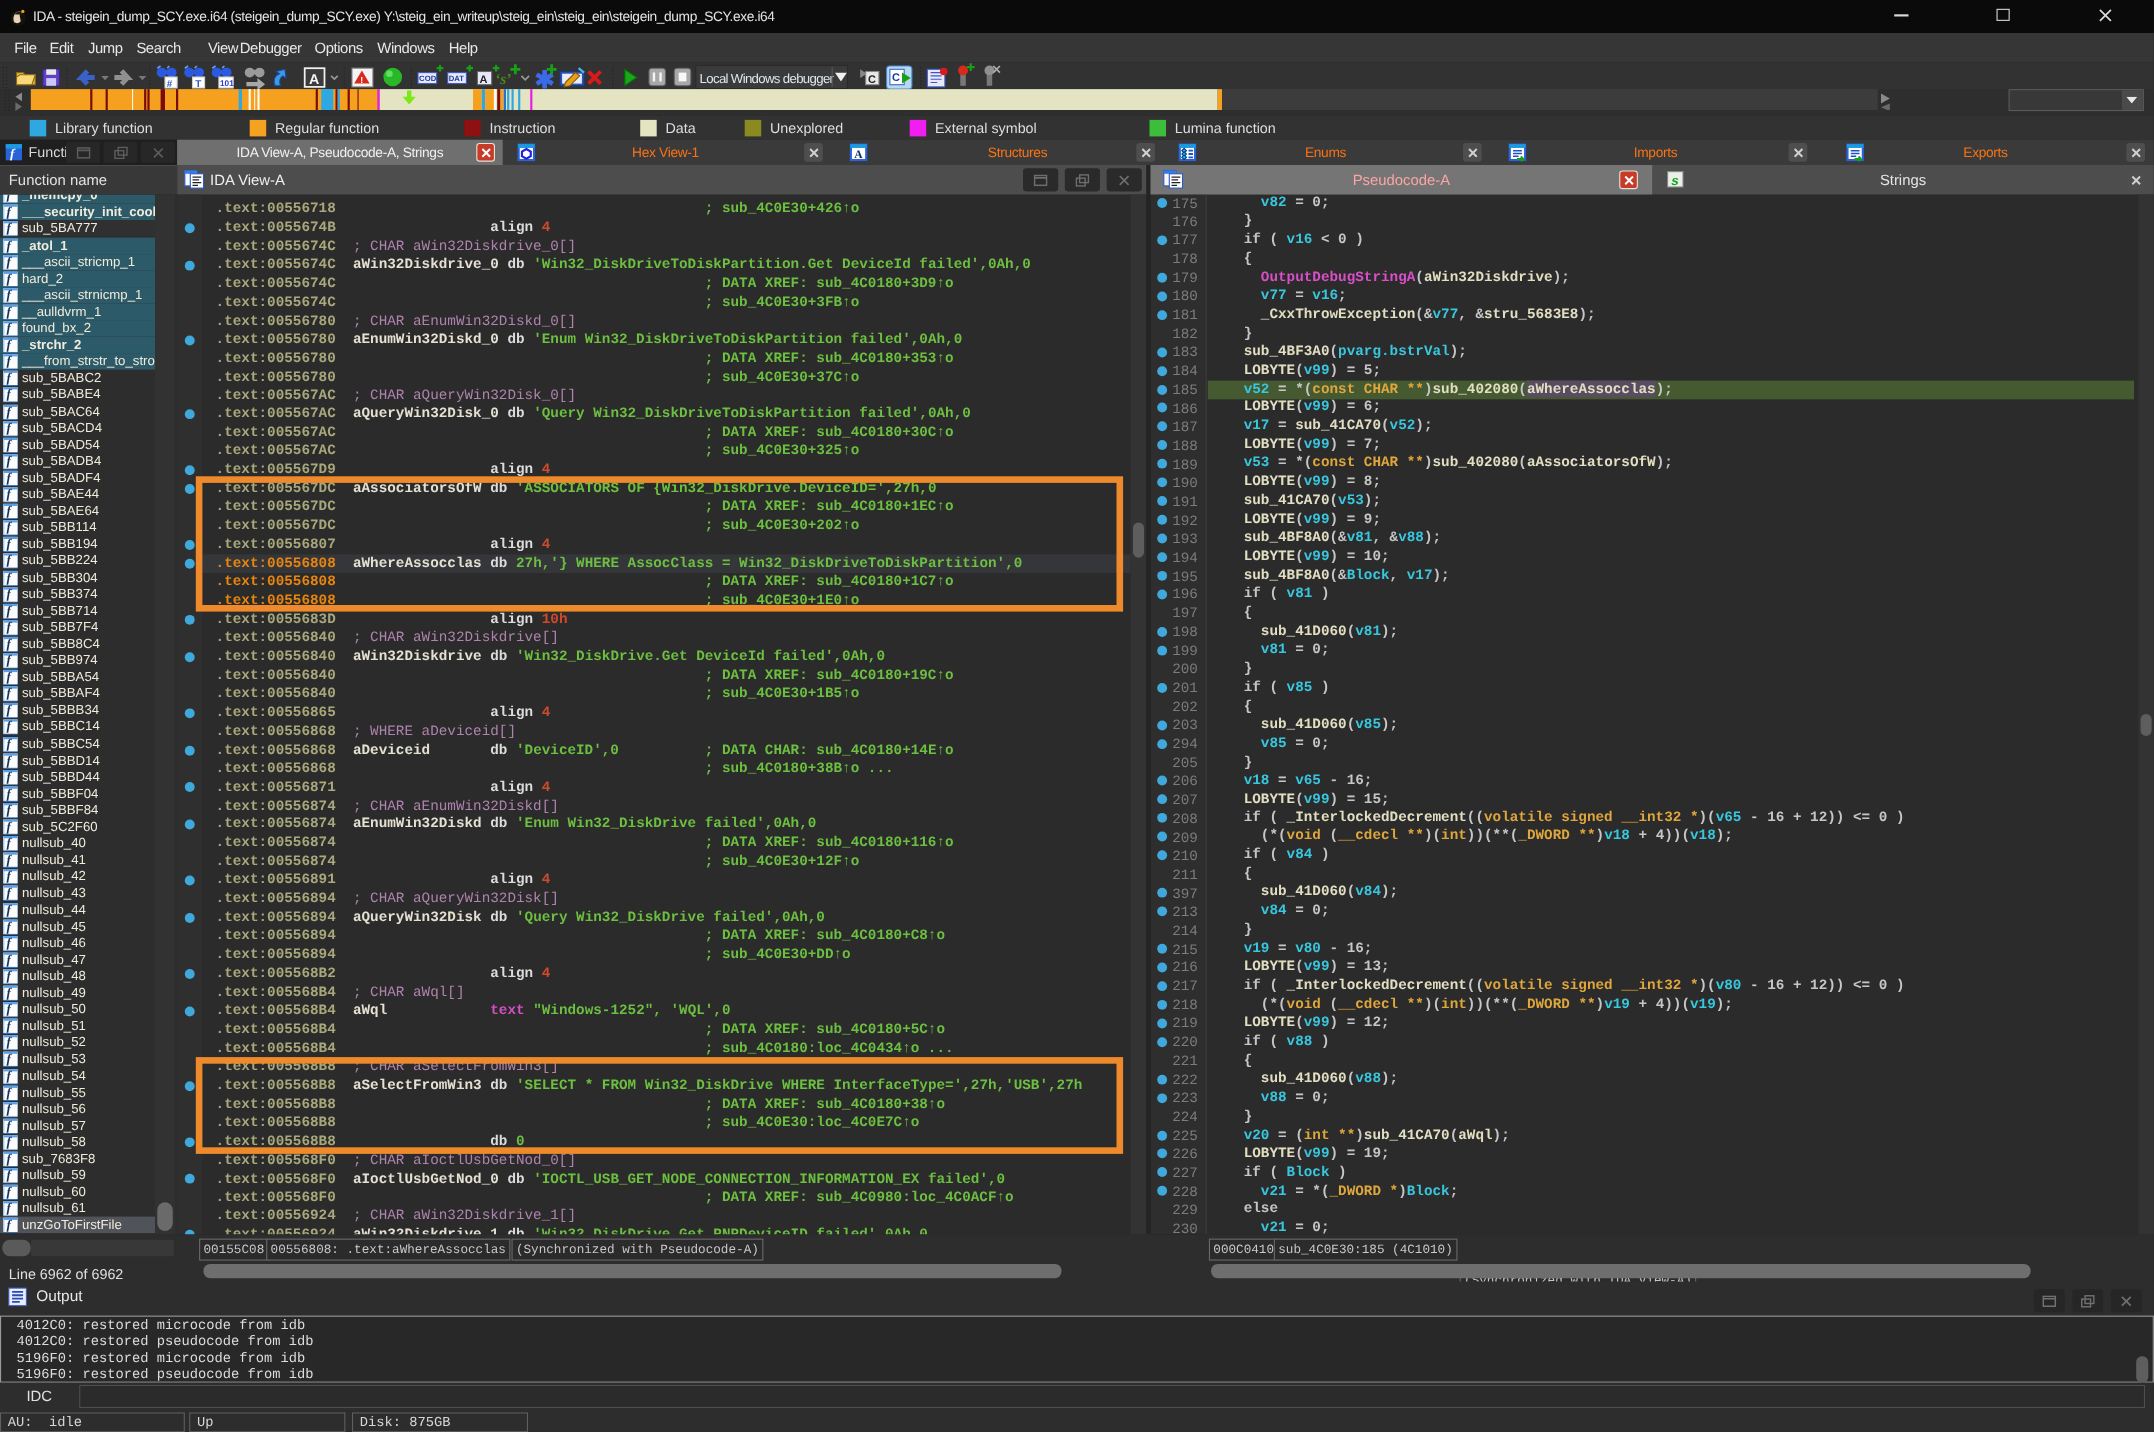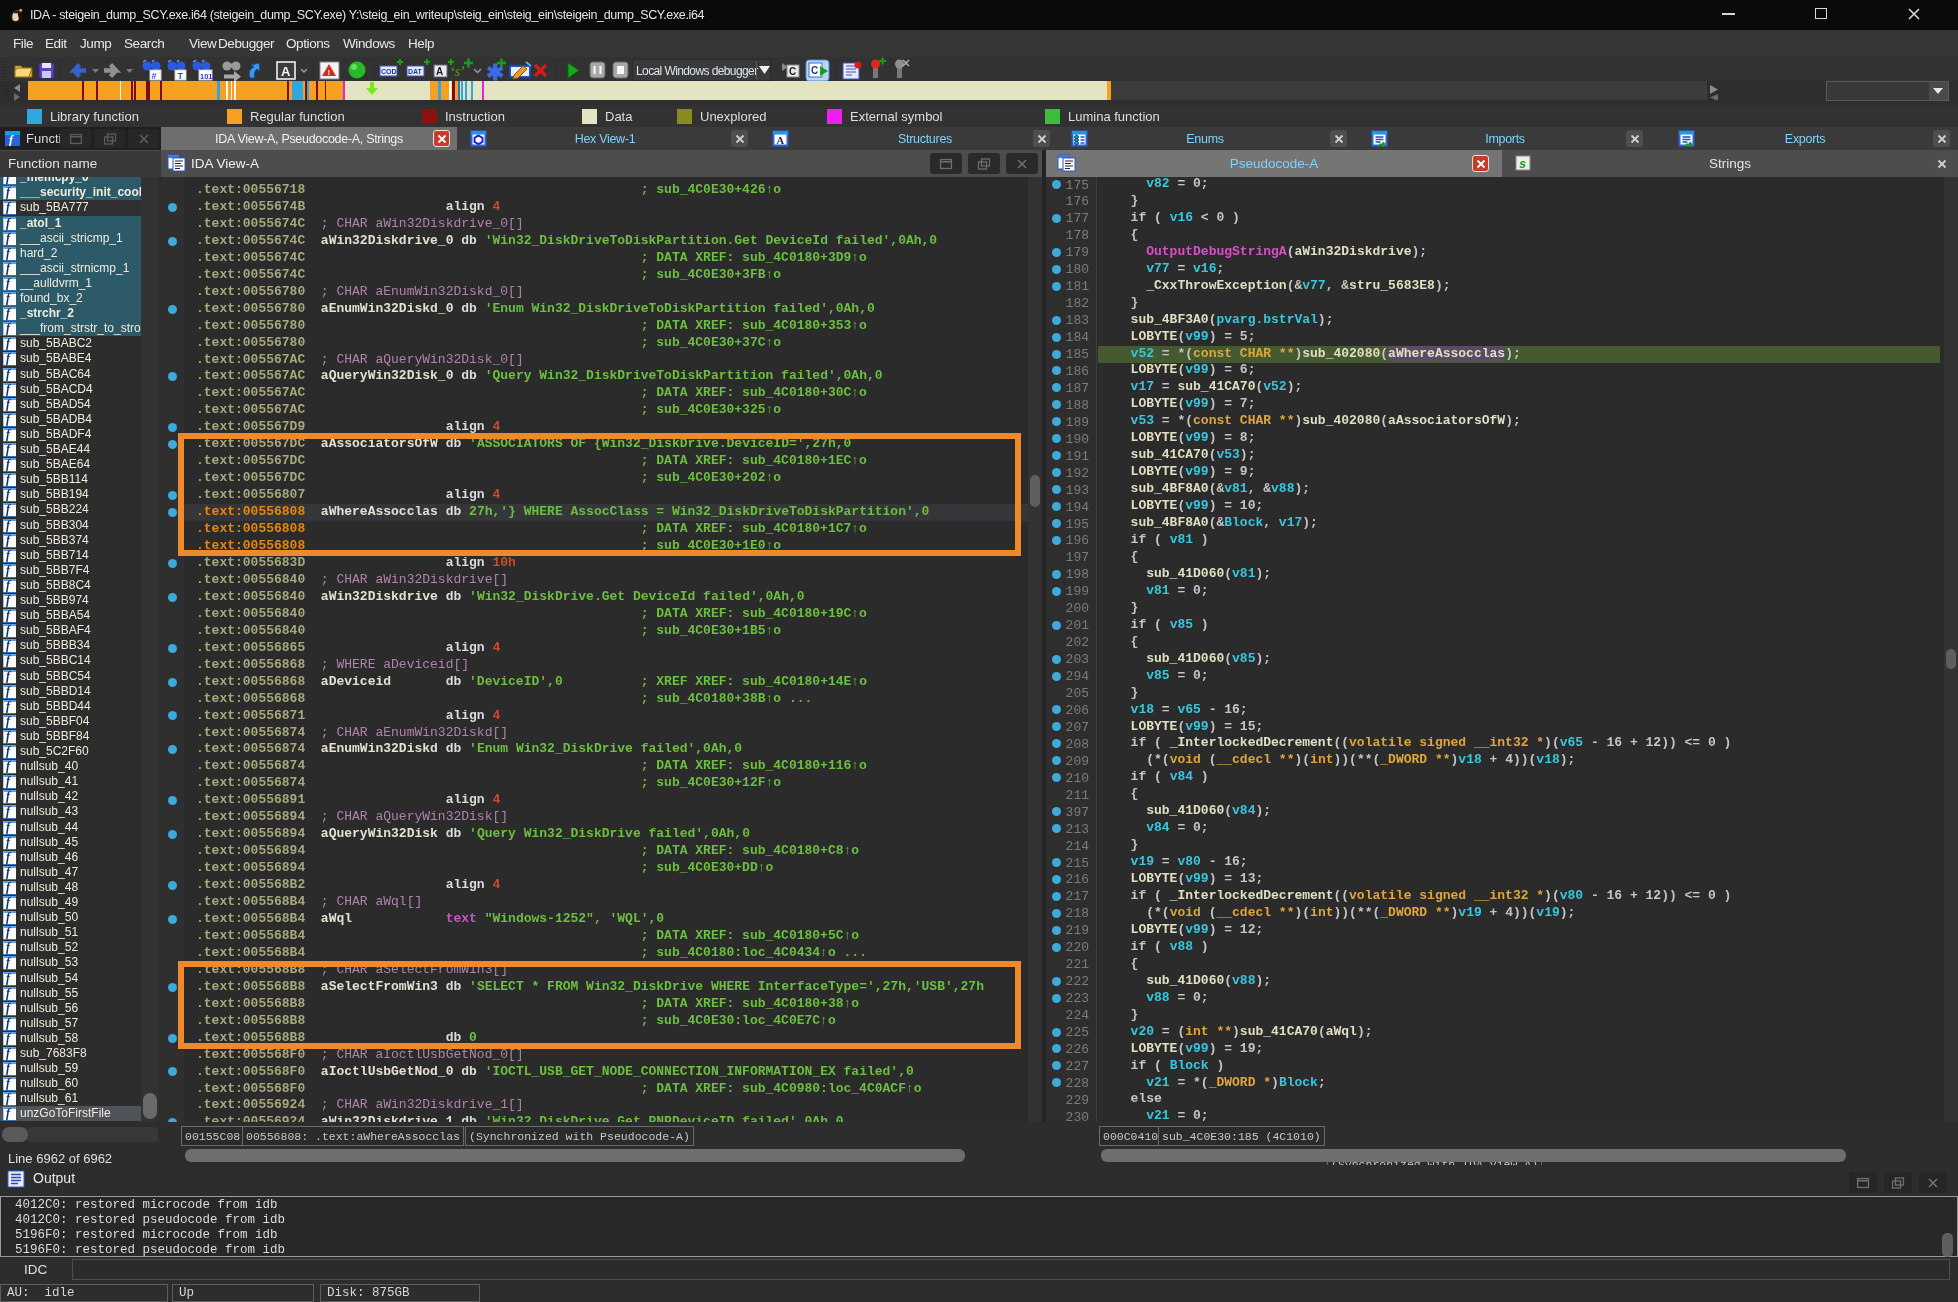--- a/index.html
+++ b/index.html
@@ -16,21 +16,21 @@
 #legend{left:0;top:105px;width:1958px;height:22px;background:#323232;}
 .lsq{position:absolute;top:4px;width:15px;height:15px;}
 .llb{position:absolute;top:4px;font-size:13px;color:#dedede;}
 .winbtn{position:absolute;top:10px;color:#d8d8d8;font-size:13px;}
 
 #tabrow{left:0;top:127px;width:1958px;height:23px;background:#3a3a3a;}
 #tabrow .lz{position:absolute;left:0;top:0;width:161px;height:23px;background:#1f1f1f;}
 .tbtn{position:absolute;top:2px;width:31px;height:19px;background:#272727;border-radius:2px;}
 .tab-act{position:absolute;top:0;height:23px;background:#6f6f6f;}
 .tabtxt{position:absolute;top:5px;font-size:12.5px;letter-spacing:-0.3px;color:#f0f0f0;width:100%;text-align:center;}
-.tabtxt2{position:absolute;top:5px;font-size:12.5px;letter-spacing:-0.3px;color:#7dd3fc;text-align:center;}
+.tabtxt2{position:absolute;top:5px;font-size:12.5px;letter-spacing:-0.3px;color:#f97316;text-align:center;}
 .redx{position:absolute;width:17px;height:17px;background:#c73b28;border:1px solid #e8e2d8;border-radius:3px;}
 .redx svg,.grayx svg{position:absolute;left:50%;top:50%;transform:translate(-50%,-50%);}
 .grayx{position:absolute;width:17px;height:17px;background:#4e4e4e;border-radius:3px;}
 #subrow-mid{left:161px;top:150px;width:881px;height:27px;background:#4d4d4d;}
 #subrow-right{left:1046px;top:150px;width:912px;height:27px;background:#4d4d4d;}
 .subtxt{position:absolute;top:6px;font-size:13.5px;color:#efefef;}
 .sbtn{position:absolute;top:3px;width:32px;height:21px;background:#2a2a2a;border-radius:3px;}
 
 #fhead{left:0;top:150px;width:161px;height:27px;background:#383838;border-top:1px solid #4a4a4a;}
 #fhead div{position:absolute;left:8px;top:5px;font-size:13.5px;color:#e2e2e2;}
@@ -428,21 +428,21 @@
     </div>
 </div>
 <div id="subrow-right" class="abs">
 <div class="abs" style="left:0;top:0;width:456px;height:27px;background:#757575"></div>
 <svg class="abs" style="left:11px;top:4px" width="19" height="18" viewBox="0 0 19 18">
       <rect x="1" y="1" width="11" height="14" fill="#f8f8f8" stroke="#2a5ac8"></rect>
       <rect x="1" y="1" width="11" height="3" fill="#3a7ae8"></rect>
       <rect x="6" y="4" width="12" height="13" fill="#ffffff" stroke="#2a5ac8"></rect>
       <path d="M8 7 h8 M8 9.5 h6 M8 12 h8 M8 14.5 h5" stroke="#222"></path>
     </svg>
-<div class="abs" style="left:0;top:6px;width:456px;text-align:center;font-size:13.5px;color:#7dd3fc">Pseudocode-A</div>
+<div class="abs" style="left:0;top:6px;width:456px;text-align:center;font-size:13.5px;color:#fca5a5">Pseudocode-A</div>
 <div class="redx" style="left:426px;top:5px">
       <svg width="9" height="9" viewBox="0 0 9 9">
         <path d="M1 1 L8 8 M8 1 L1 8" stroke="#ffffff" stroke-width="1.8"></path>
       </svg>
     </div>
 <svg class="abs" style="left:469px;top:5px" width="16" height="16" viewBox="0 0 16 16">
       <rect x="1" y="1" width="14" height="14" fill="#e8f0e8" stroke="#888"></rect>
       <text x="4" y="13" font-size="12" font-weight="bold" font-style="italic" fill="#18a018" font-family="Liberation Mono">s</text>
     </svg>
 <div class="abs" style="left:456px;top:6px;width:456px;text-align:center;font-size:13.5px;color:#e4e4e4">Strings</div>
@@ -889,21 +889,21 @@
 <span class="ah">.text:00556808</span>  <span class="lb">aWhereAssocclas</span> <span class="kw">db</span><span class="g"> 27h,'} WHERE AssocClass = Win32_DiskDriveToDiskPartition',0</span>
 <span class="ah">.text:00556808</span>                                           <span class="c">; DATA XREF: sub_4C0180+1C7↑o</span>
 <span class="ah">.text:00556808</span>                                           <span class="c">; sub_4C0E30+1E0↑o</span>
 <span class="a">.text:0055683D</span>                  <span class="kw">align</span><span class="r"> 10h</span>
 <span class="a">.text:00556840</span>  <span class="p">; CHAR aWin32Diskdrive[]</span>
 <span class="a">.text:00556840</span>  <span class="lb">aWin32Diskdrive</span> <span class="kw">db</span><span class="g"> 'Win32_DiskDrive.Get DeviceId failed',0Ah,0</span>
 <span class="a">.text:00556840</span>                                           <span class="c">; DATA XREF: sub_4C0180+19C↑o</span>
 <span class="a">.text:00556840</span>                                           <span class="c">; sub_4C0E30+1B5↑o</span>
 <span class="a">.text:00556865</span>                  <span class="kw">align</span><span class="r"> 4</span>
 <span class="a">.text:00556868</span>  <span class="p">; WHERE aDeviceid[]</span>
-<span class="a">.text:00556868</span>  <span class="lb">aDeviceid</span>       <span class="kw">db</span><span class="g"> 'DeviceID',0</span>          <span class="c">; XREF XREF: sub_4C0180+14E↑o</span>
+<span class="a">.text:00556868</span>  <span class="lb">aDeviceid</span>       <span class="kw">db</span><span class="g"> 'DeviceID',0</span>          <span class="c">; DATA CHAR: sub_4C0180+14E↑o</span>
 <span class="a">.text:00556868</span>                                           <span class="c">; sub_4C0180+38B↑o ...</span>
 <span class="a">.text:00556871</span>                  <span class="kw">align</span><span class="r"> 4</span>
 <span class="a">.text:00556874</span>  <span class="p">; CHAR aEnumWin32Diskd[]</span>
 <span class="a">.text:00556874</span>  <span class="lb">aEnumWin32Diskd</span> <span class="kw">db</span><span class="g"> 'Enum Win32_DiskDrive failed',0Ah,0</span>
 <span class="a">.text:00556874</span>                                           <span class="c">; DATA XREF: sub_4C0180+116↑o</span>
 <span class="a">.text:00556874</span>                                           <span class="c">; sub_4C0E30+12F↑o</span>
 <span class="a">.text:00556891</span>                  <span class="kw">align</span><span class="r"> 4</span>
 <span class="a">.text:00556894</span>  <span class="p">; CHAR aQueryWin32Disk[]</span>
 <span class="a">.text:00556894</span>  <span class="lb">aQueryWin32Disk</span> <span class="kw">db</span><span class="g"> 'Query Win32_DiskDrive failed',0Ah,0</span>
 <span class="a">.text:00556894</span>                                           <span class="c">; DATA XREF: sub_4C0180+C8↑o</span>

